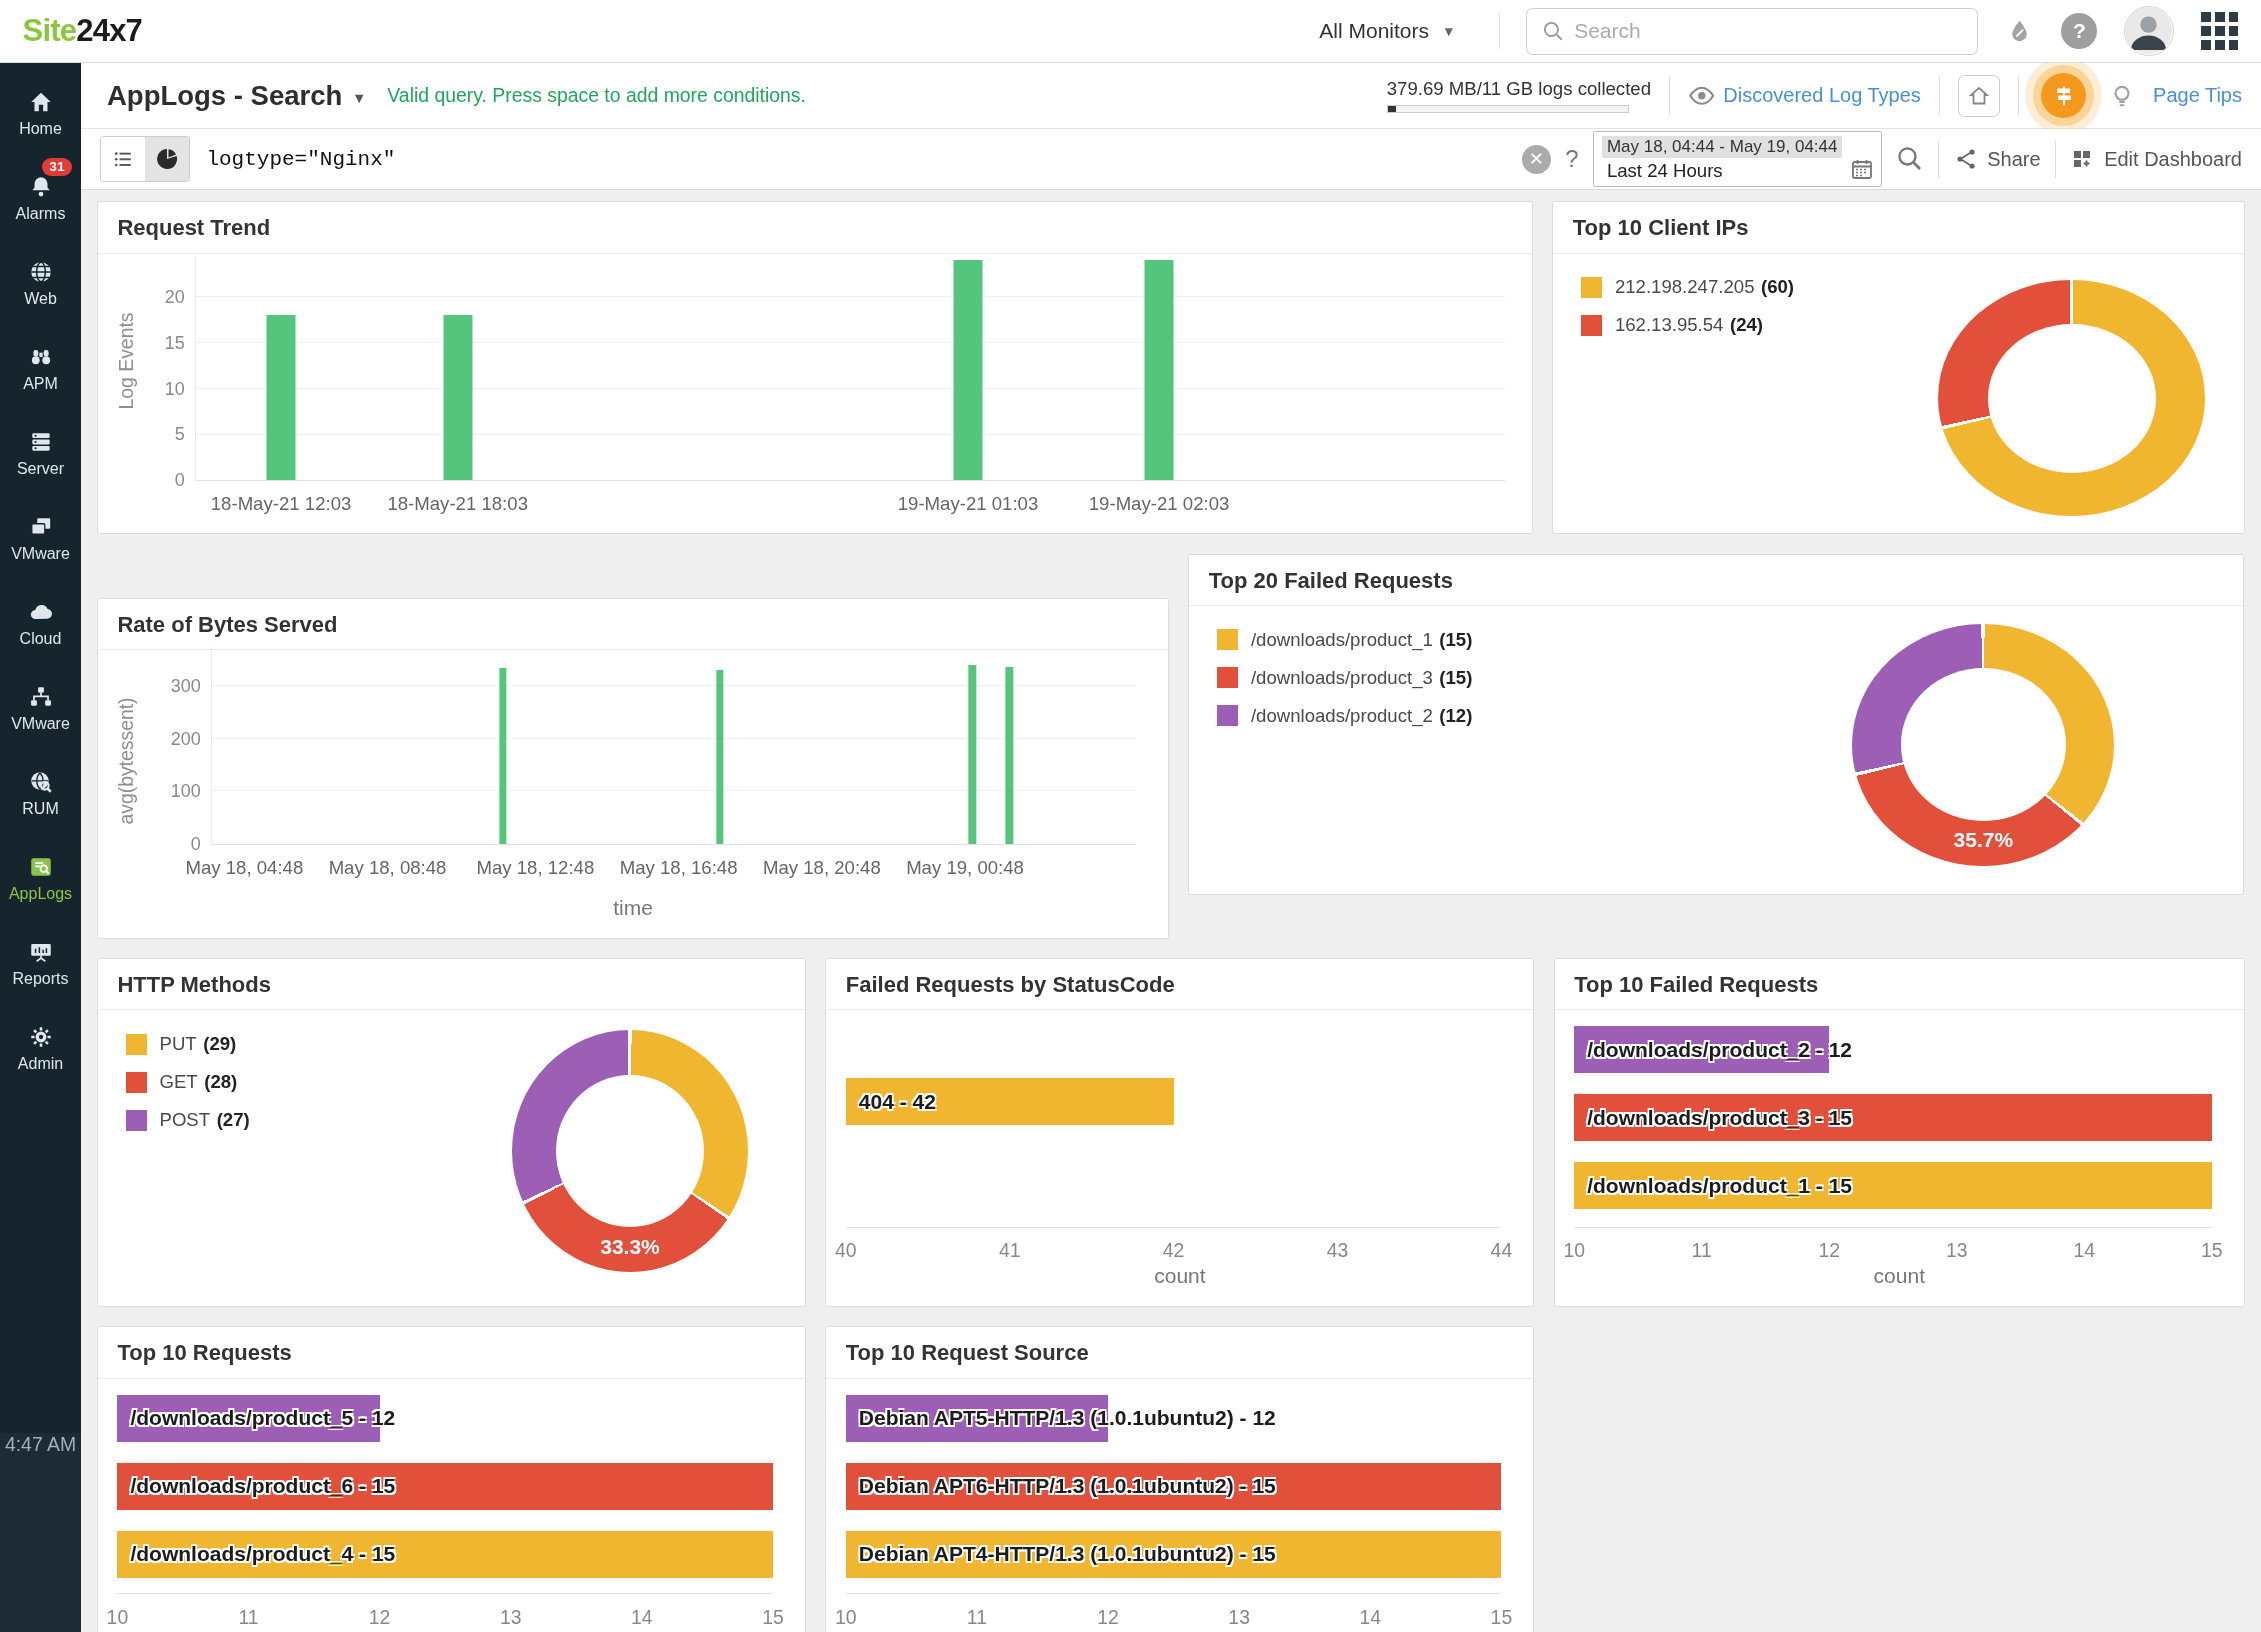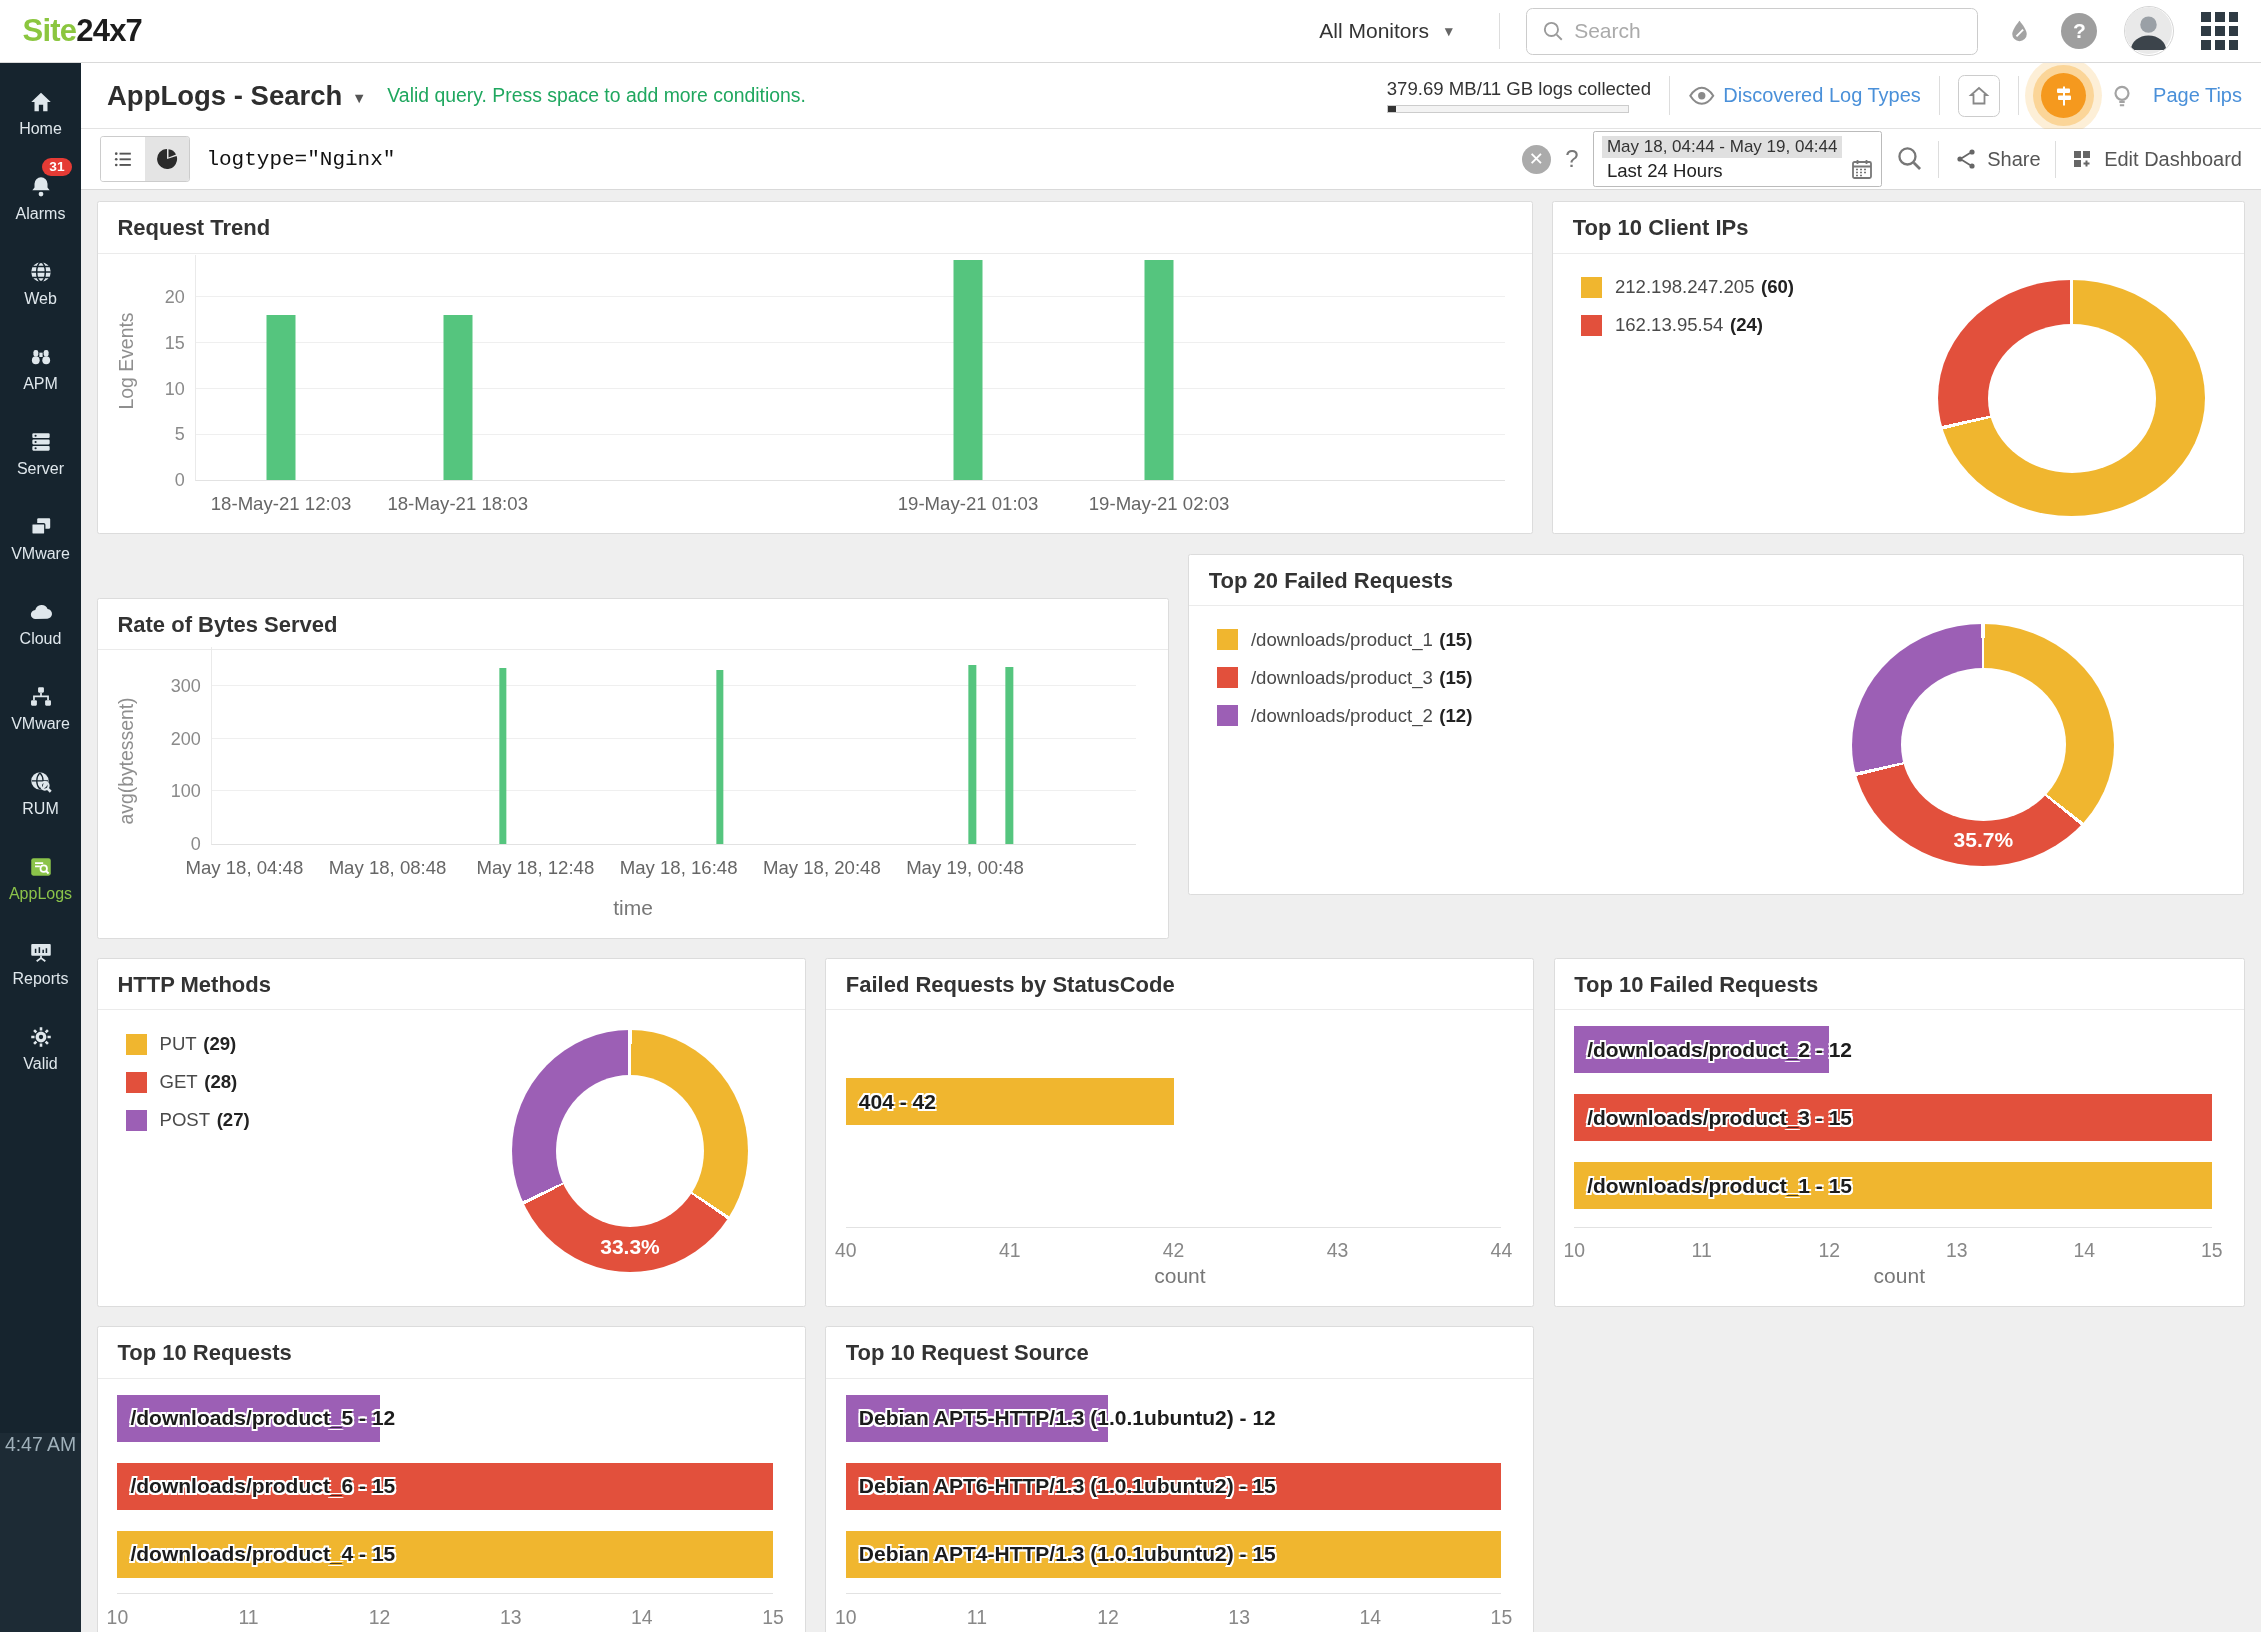--- a/index.html
+++ b/index.html
@@ -310,21 +310,21 @@
       <span class="nav-label">Reports</span>
     </div>
     <div class="nav-item">
       <span class="nav-icon">
         <svg viewBox="0 0 24 24">
             <path d="M12 3 v3 M12 18 v3 M3 12 h3 M18 12 h3 M5.6 5.6 l2.1 2.1 M16.3 16.3 l2.1 2.1 M18.4 5.6 l-2.1 2.1 M7.7 16.3 l-2.1 2.1" stroke="#dfe7ec" stroke-width="2.4" fill="none"></path>
             <circle cx="12" cy="12" r="5" fill="#dfe7ec"></circle>
             <circle cx="12" cy="12" r="2" fill="#16242e"></circle>
           </svg>
         </span>
-      <span class="nav-label">Valid</span>
+      <span class="nav-label">Admin</span>
     </div>
     <div class="sb-bottom">
       <span class="sb-time">4:47 AM</span>
     </div>
   </nav>
 
   <div class="main">
     <div class="page-header">
       <span class="page-title">AppLogs - Search</span>
       <span class="title-caret">▼</span>

